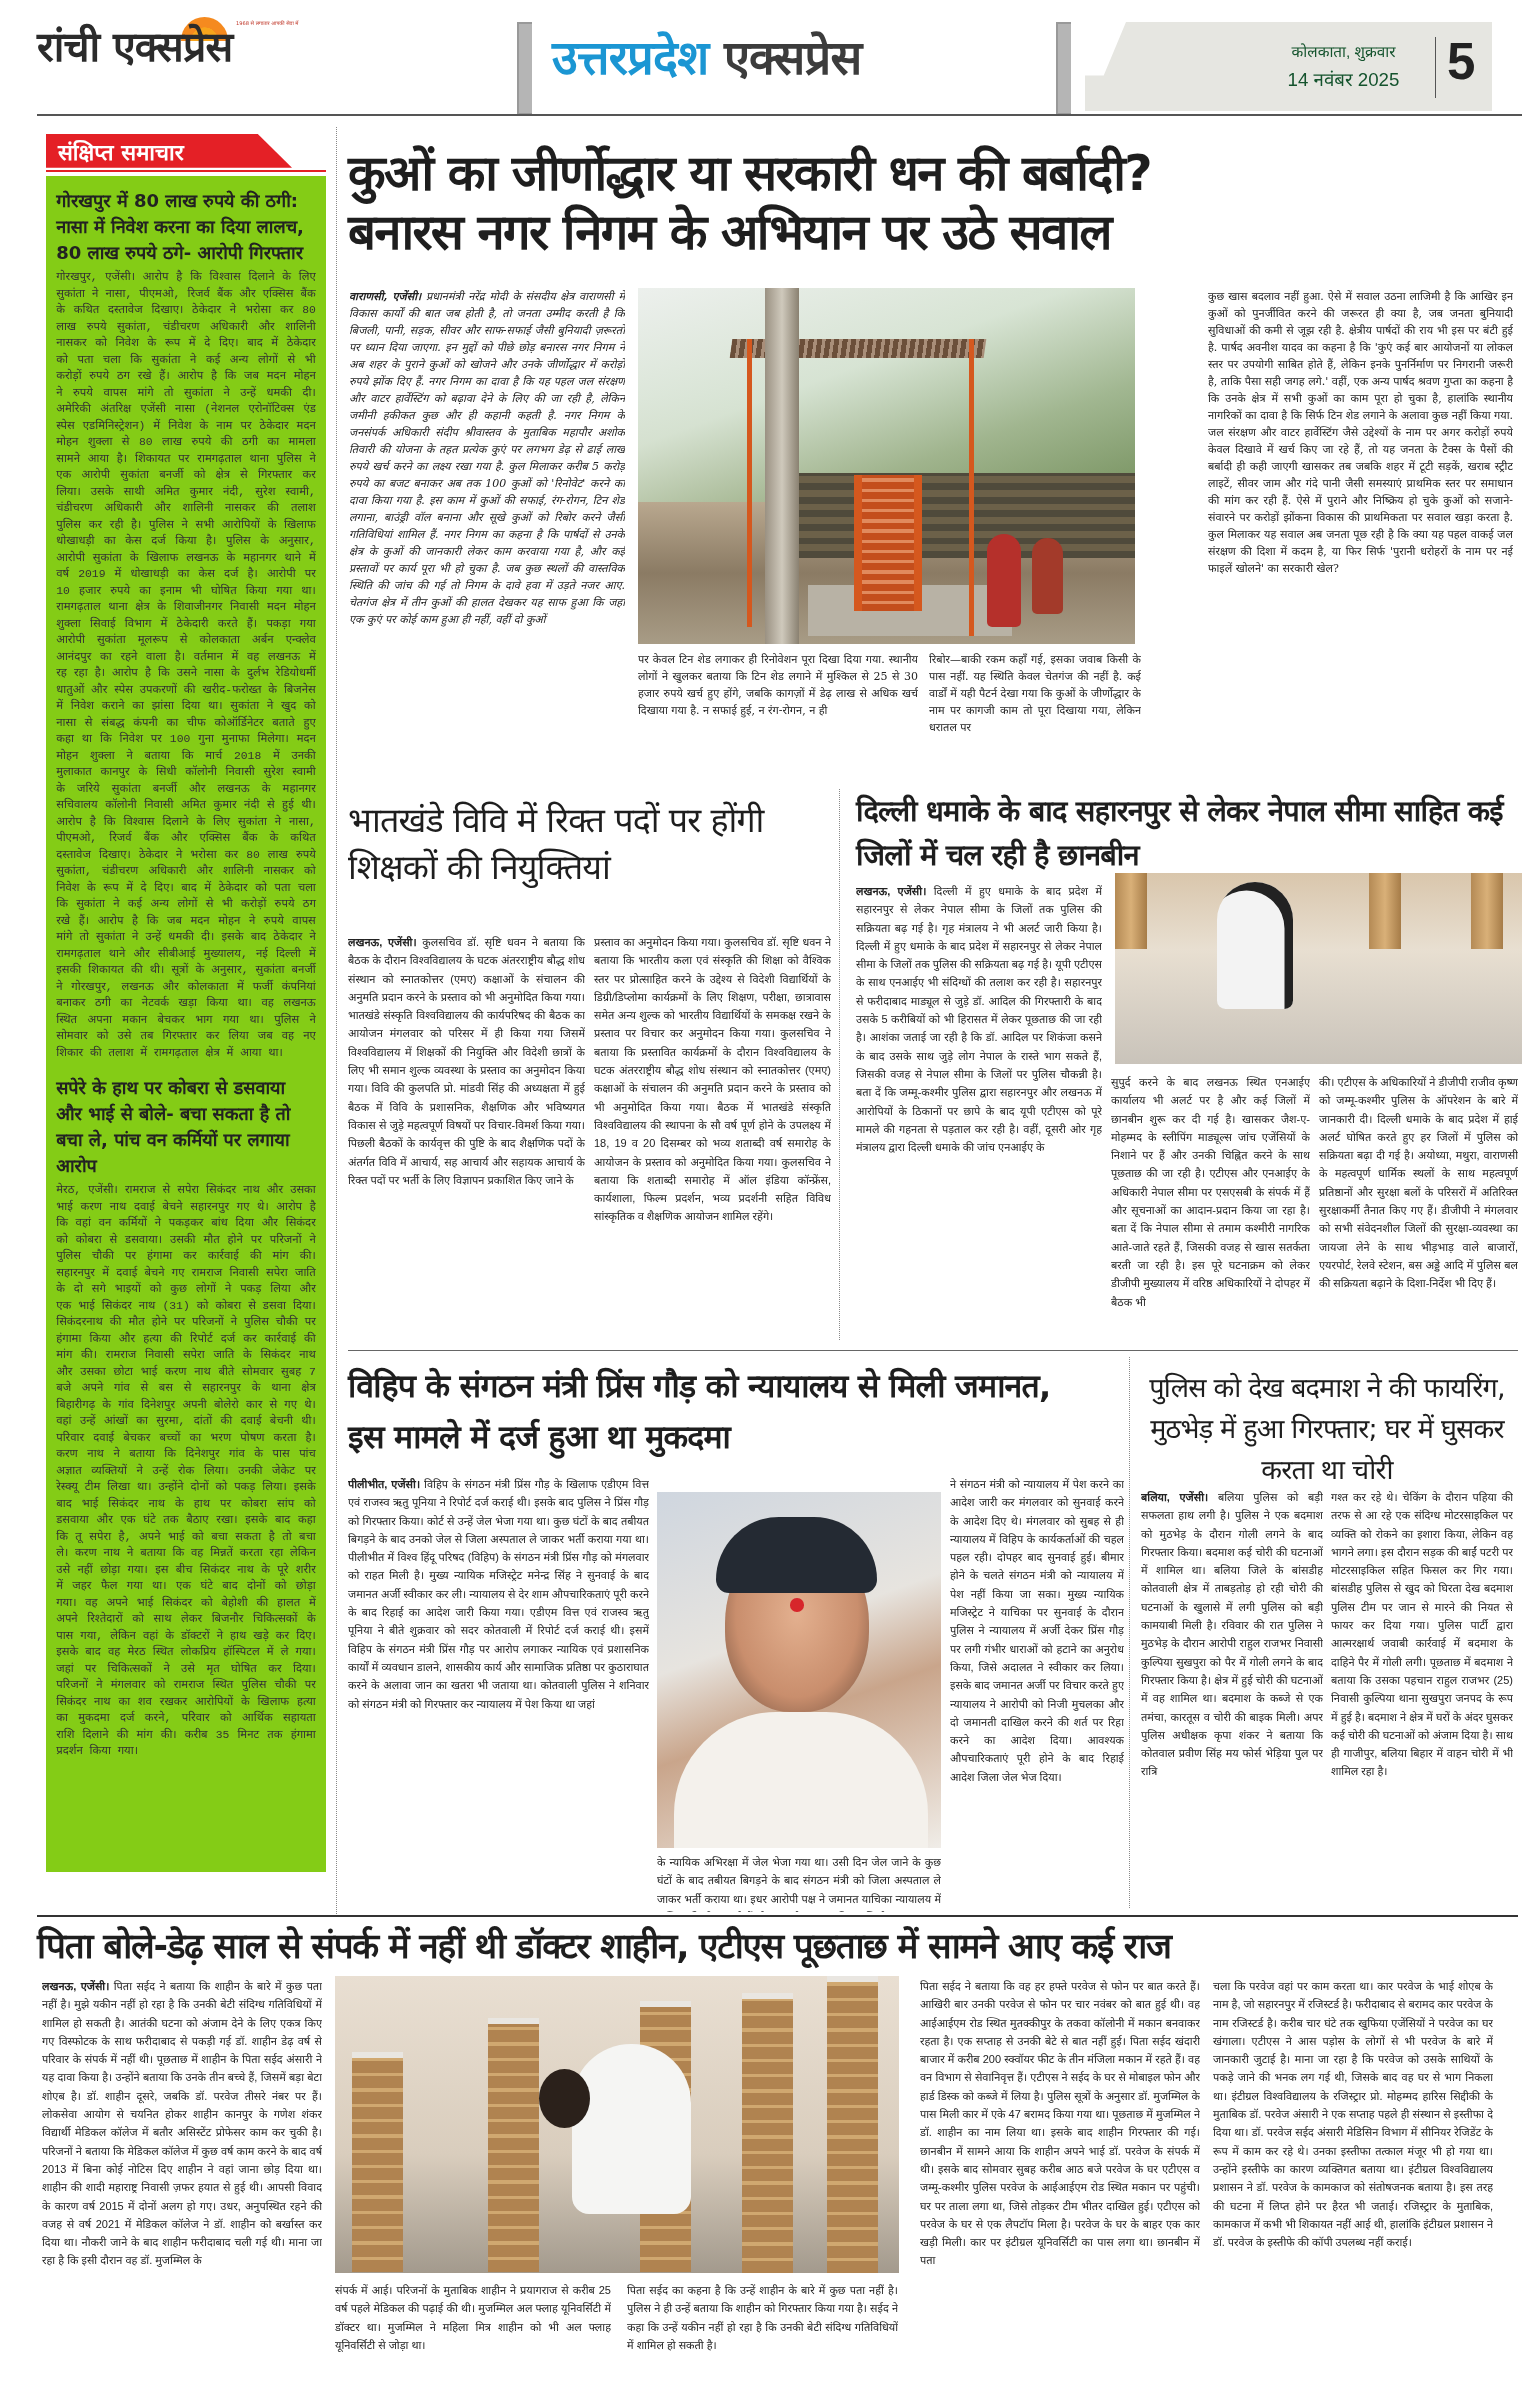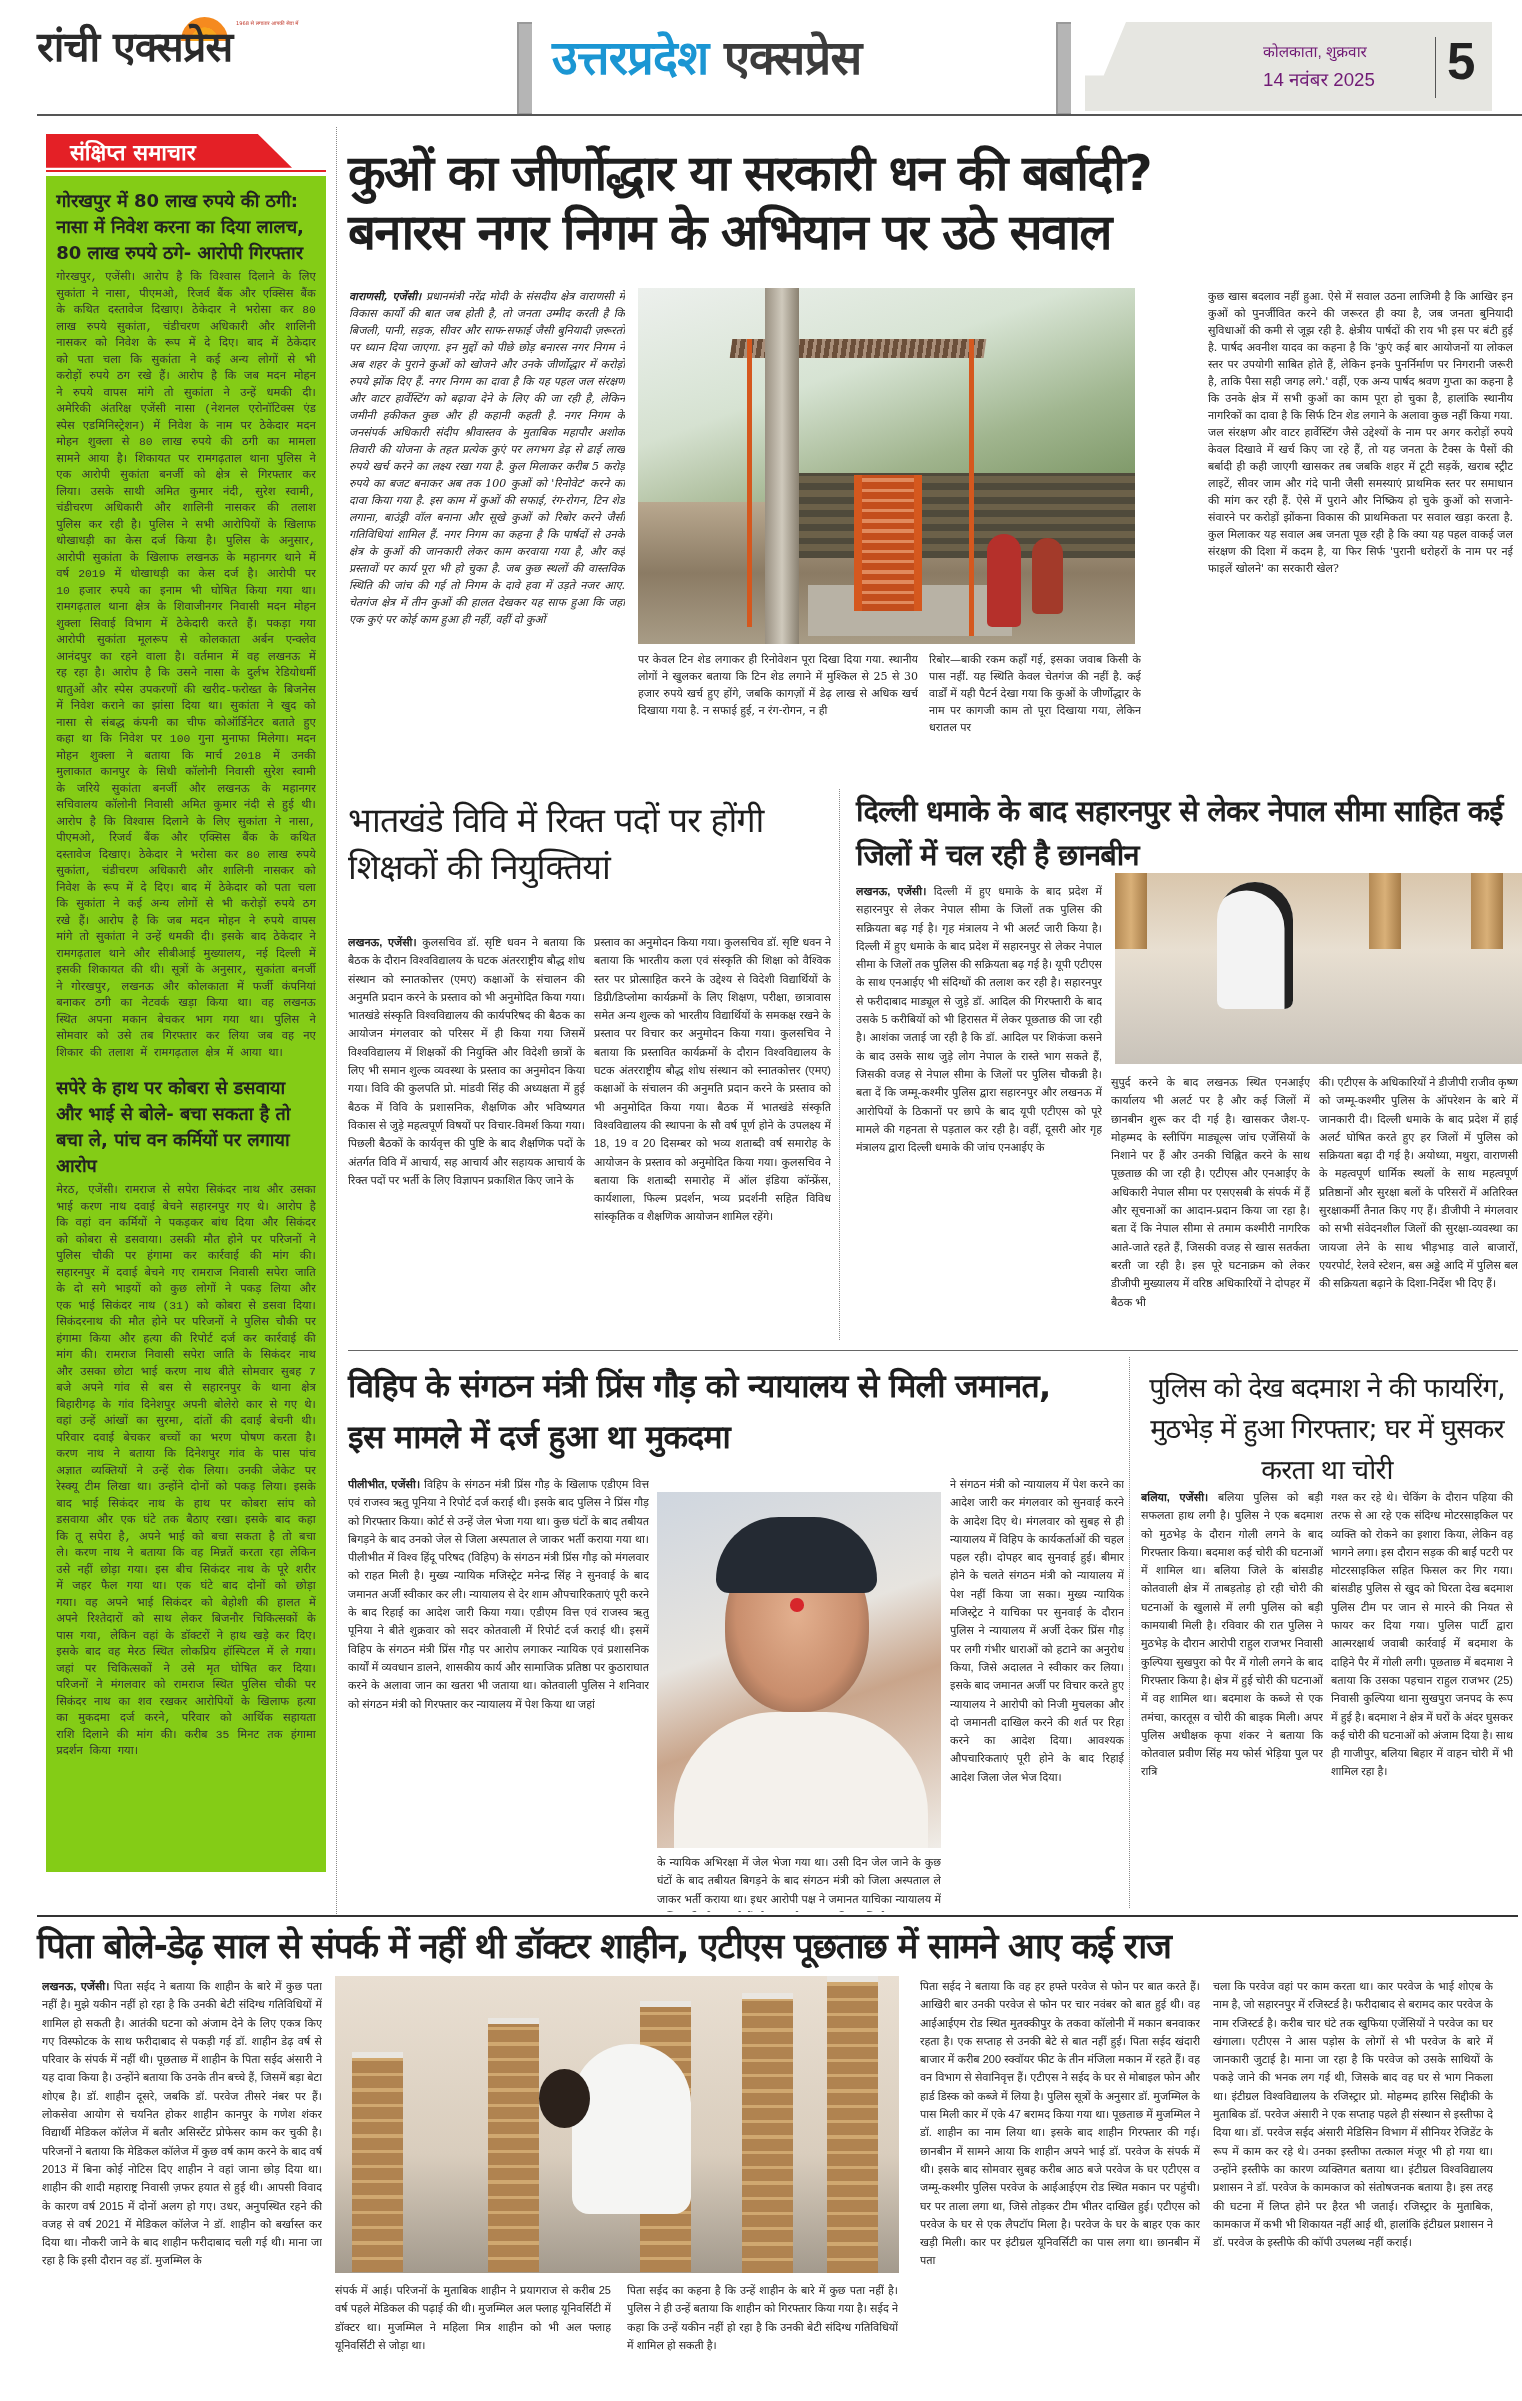--- a/index.html
+++ b/index.html
@@ -19,30 +19,30 @@
   .url-icon::after { content: ""; position: absolute; left: 5.1px; top: 5.1px; width: 8.5px; height: 8.5px; border-radius: 50%; border: 1.7px solid #1a8fd6; }
   .url-text { font-family: "Liberation Sans", sans-serif; font-weight: bold; font-size: 17px; color: #222; }
   .mast-rule { left: 37px; top: 114px; width: 1486px; height: 1.7px; background: #555; }
   .bracket { top: 22px; width: 15.3px; height: 93px; background: #b5b5b5; border: 2.5px solid #999; border-right: none; }
   .bracket-l { left: 517px; }
   .bracket-r { left: 1056px; }
   .section-title { left: 552px; top: 34px; font-family: "DejaVu Sans", sans-serif; font-weight: bold; font-size: 47px; line-height: 1; letter-spacing: -0.8px; }
   .section-title .blue { color: #1b96d3; }
   .section-title .grey { color: #3c3c3c; }
   .date-panel { left: 1085px; top: 22px; width: 407px; height: 89px; background: #e6e6e1; clip-path: polygon(41px 0, 100% 0, 100% 100%, 0 100%, 0 60%, 18.7px 60%); }
-  .date-lines { left: 1263px; top: 41px; text-align: left; width: 161px; font-family: "Liberation Sans", sans-serif; color: #701a75; }
+  .date-lines { left: 1263px; top: 41px; text-align: center; width: 161px; font-family: "Liberation Sans", sans-serif; color: #14532d; }
   .date-city { font-size: 15.3px; }
   .date-date { font-size: 18.7px; margin-top: 5.1px; }
   .page-sep { left: 1435px; top: 37px; width: 0.8px; height: 61px; background: #555; }
   .page-no { left: 1447px; top: 36px; font-family: "Liberation Sans", sans-serif; font-weight: bold; font-size: 51px; color: #222; line-height: 1; }
 
   
   .left-col { left: 46px; top: 127px; width: 280px; height: 1747px; }
   .brief-banner { left: 0; top: 6.8px; width: 280px; height: 37px; }
-  .brief-red { left: 0; top: 0; width: 246px; height: 34px; background: #e42026; clip-path: polygon(0 0, 86% 0, 100% 100%, 0 100%); display: flex; align-items: center; padding-left: 24px; }
+  .brief-red { left: 0; top: 0; width: 246px; height: 34px; background: #e42026; clip-path: polygon(0 0, 86% 0, 100% 100%, 0 100%); display: flex; align-items: center; padding-left: 12px; }
   .brief-red span { color: #fff; font-weight: bold; font-size: 22px; }
   .brief-line { left: 0; top: 36px; width: 280px; height: 2.5px; background: #e42026; }
   .brief-box { left: 0; top: 49px; width: 280px; height: 1696px; background: #84cc16; padding: 12px 10.2px 0 10.2px; }
   .brief-head { font-weight: bold; font-size: 18px; line-height: 26px; color: #222; margin-bottom: 3.4px; }
   .brief-body { font-size: 11.4px; line-height: 16.5px; color: #333; text-align: justify; font-family: Liberation Mono, monospace; }
   .brief-gap { height: 13.6px; }
 
   .dotted-v { width: 0; border-left: 1.7px dotted #888; }
 
   

